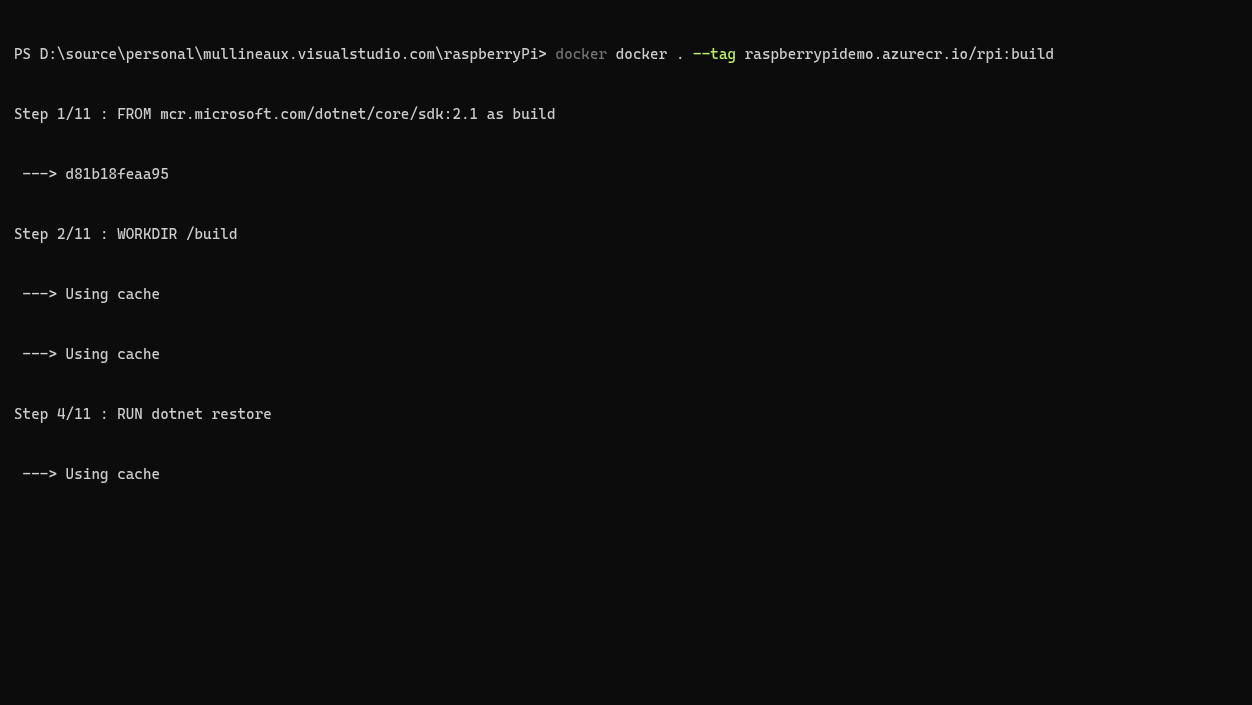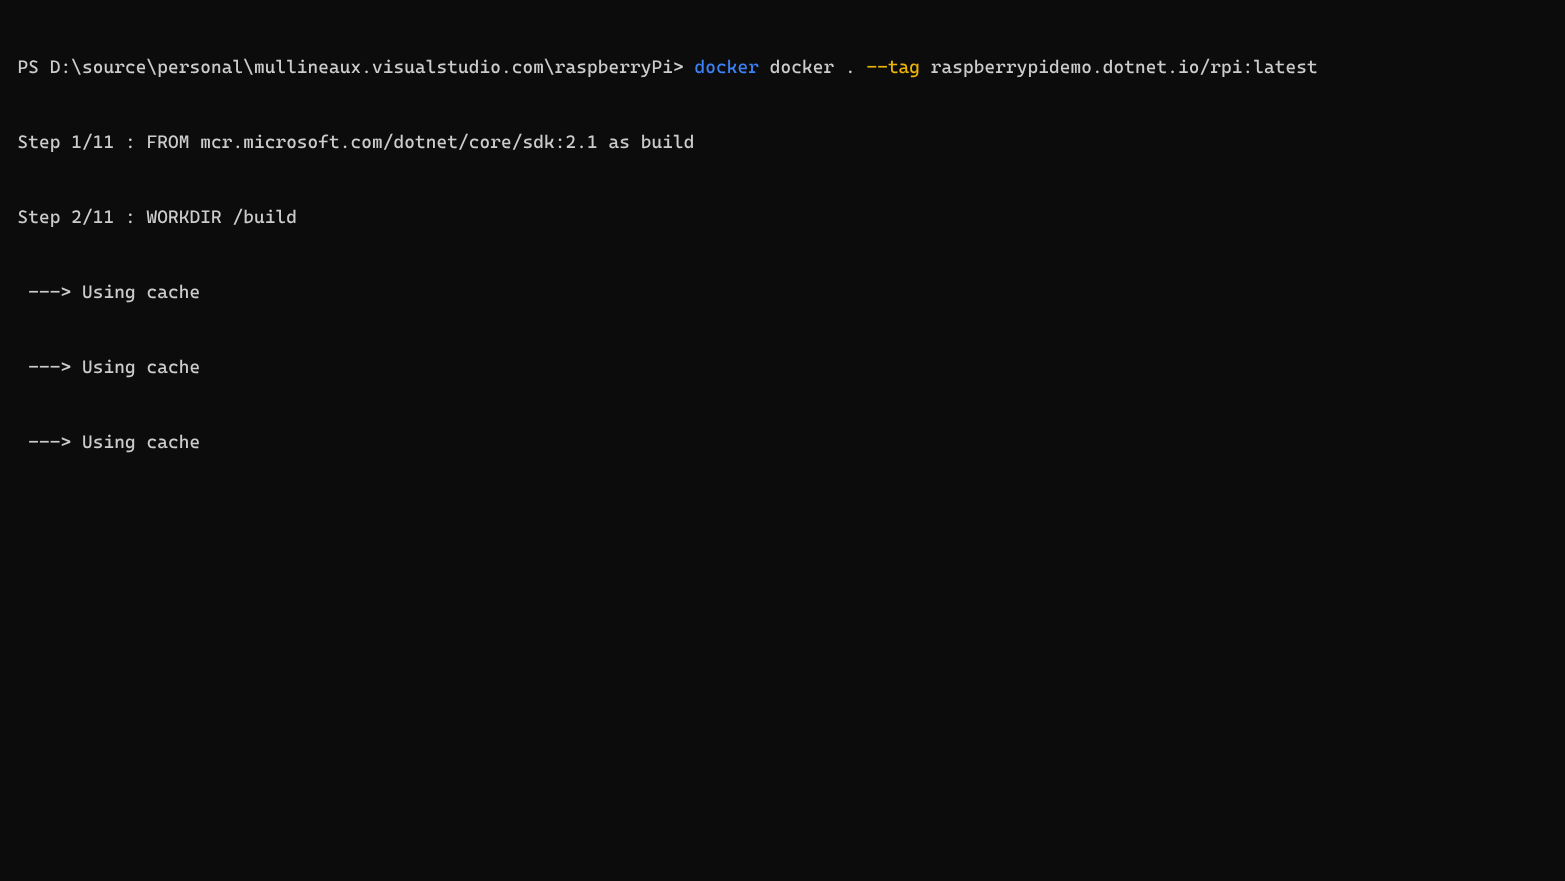--- a/index.html
+++ b/index.html
@@ -14,32 +14,34 @@
     height: 705px;
     overflow: hidden;
   }
   .terminal {
     padding: 4px 0 0 14px;
     white-space: pre-wrap;
     word-break: break-all;
     letter-spacing: 0.1px;
   }
   .line { white-space: pre-wrap; }
-  .cmd-yellow { color: #3b82f6; }
-  .cmd-gray  { color: #eab308; }
+  .cmd-yellow { color: #737373; }
+  .cmd-gray  { color: #bef264; }
 </style>
 </head>
 <body>
 
 <div class="terminal">
-  <div class="line"><span>PS D:\source\personal\mullineaux.visualstudio.com\raspberryPi&gt; </span><span class="cmd-yellow">docker</span><span> docker . </span><span class="cmd-gray">--tag</span><span> raspberrypidemo.dotnet.io/rpi:latest</span></div>
+  <div class="line"><span>PS D:\source\personal\mullineaux.visualstudio.com\raspberryPi&gt; </span><span class="cmd-yellow">docker</span><span> docker . </span><span class="cmd-gray">--tag</span><span> raspberrypidemo.azurecr.io/rpi:build</span></div>
   <div class="line">Step 1/11 : FROM mcr.microsoft.com/dotnet/core/sdk:2.1 as build</div>
+  <div class="line"> ---&gt; d81b18feaa95</div>
   <div class="line">Step 2/11 : WORKDIR /build</div>
   <div class="line"> ---&gt; Using cache</div>
   <div class="line"> ---&gt; Using cache</div>
+  <div class="line">Step 4/11 : RUN dotnet restore</div>
   <div class="line"> ---&gt; Using cache</div>
   
   
   
   
   
   
   
   
   

